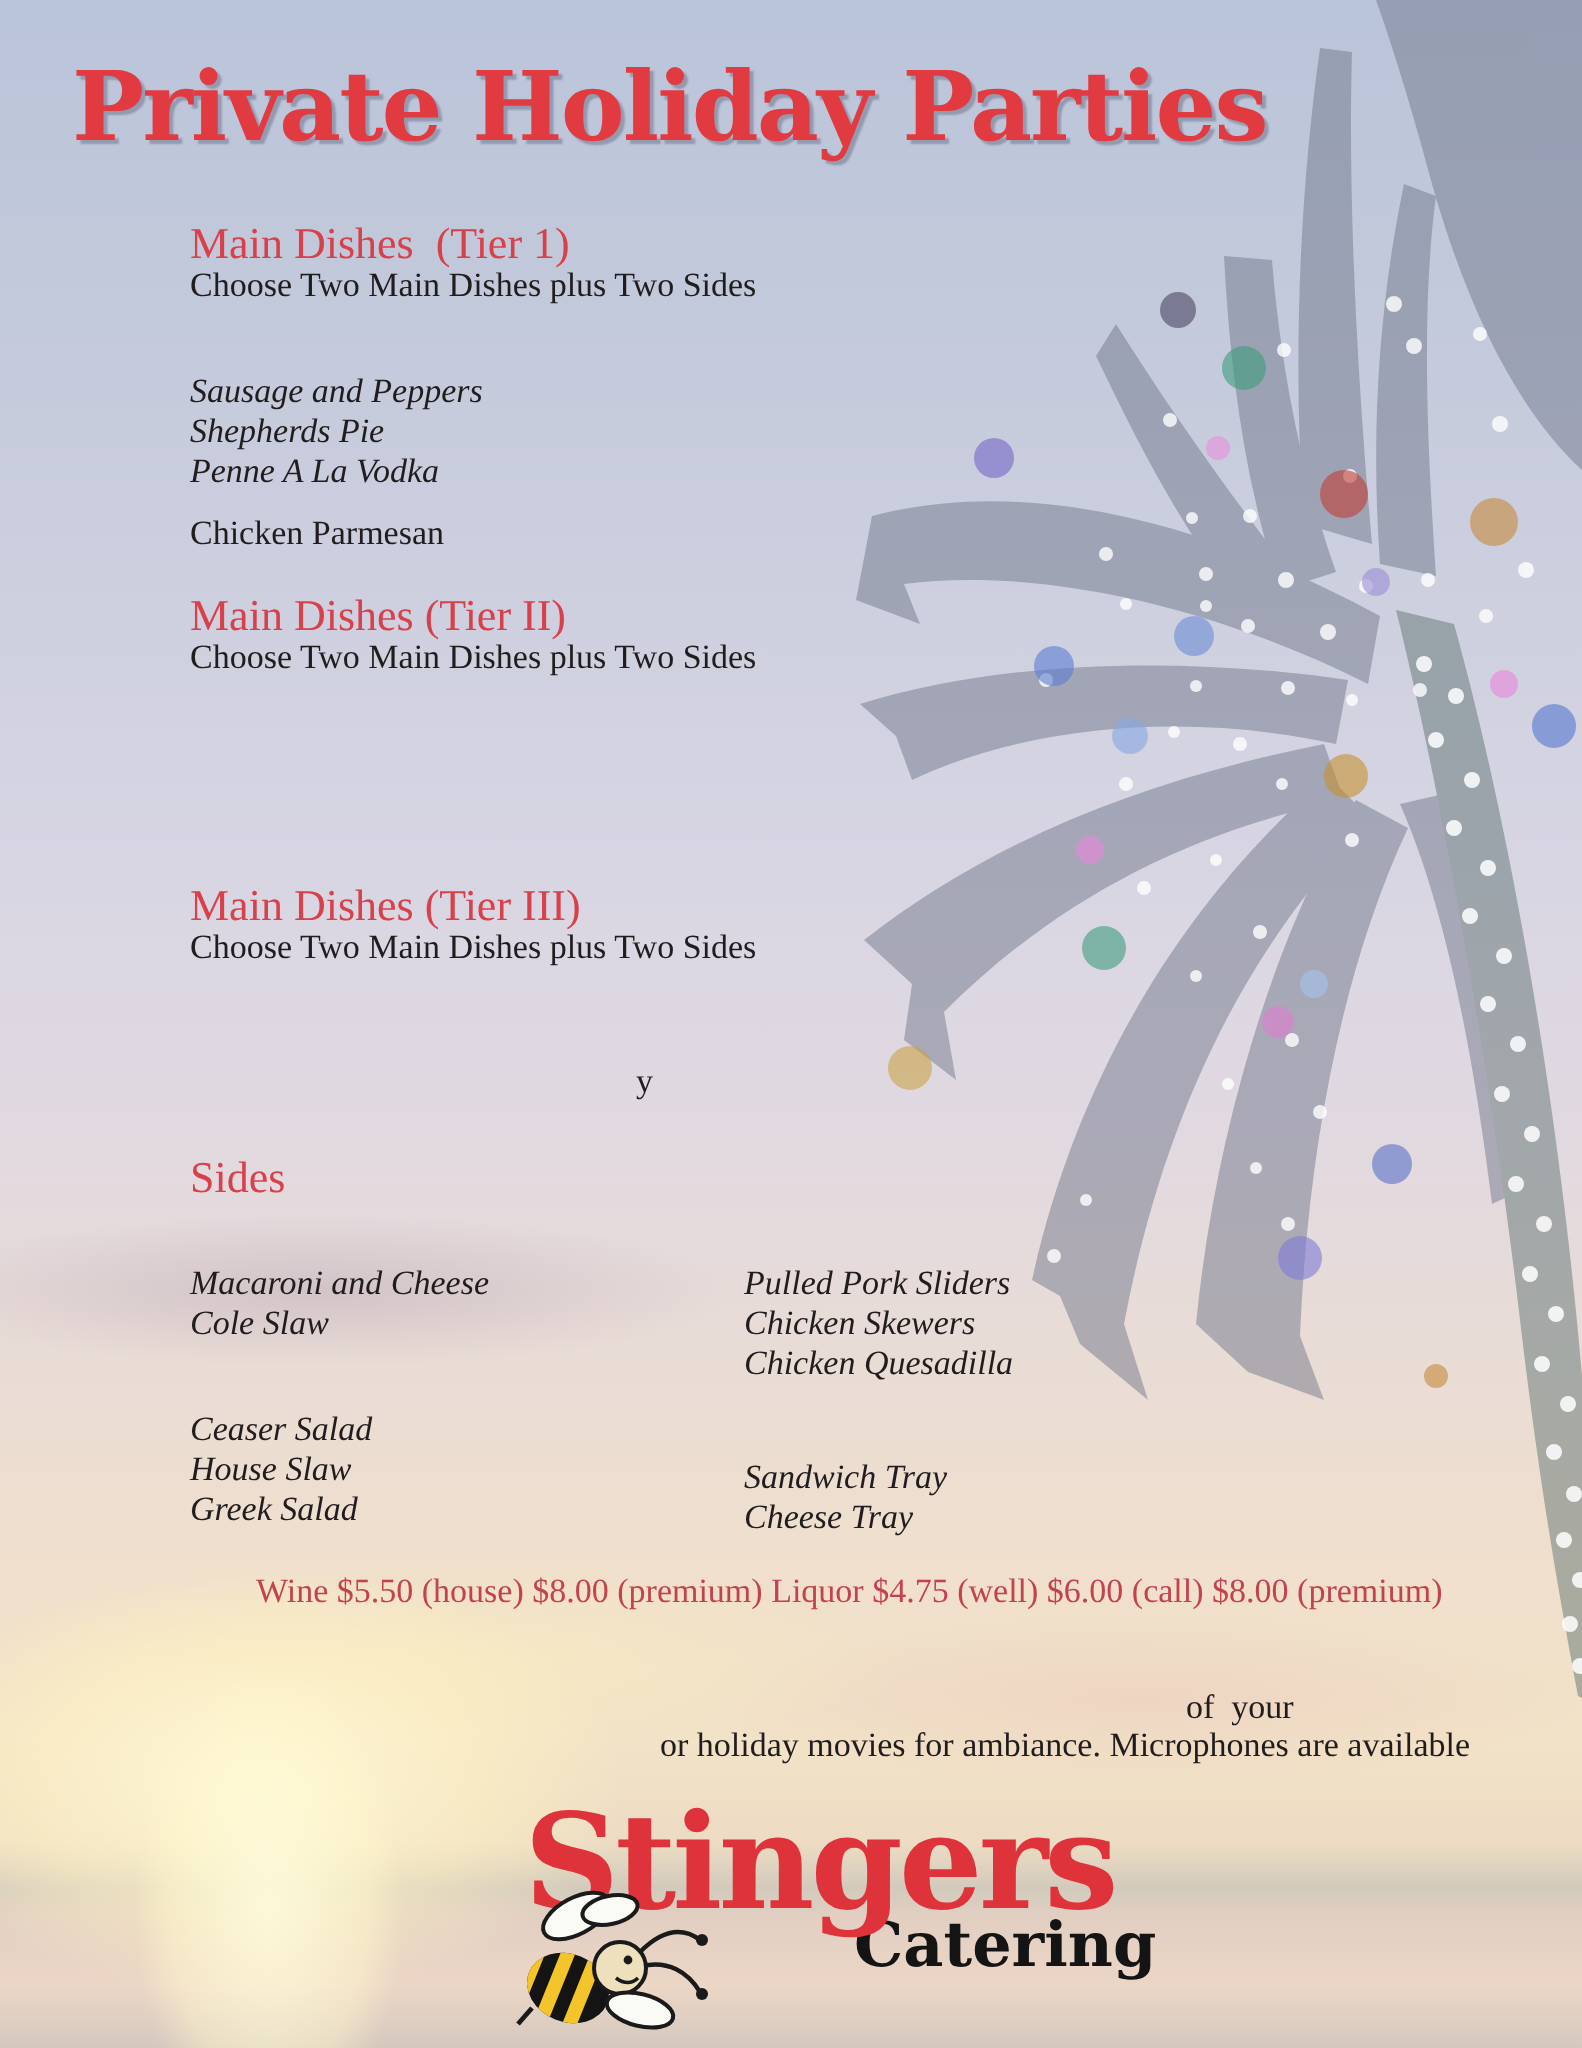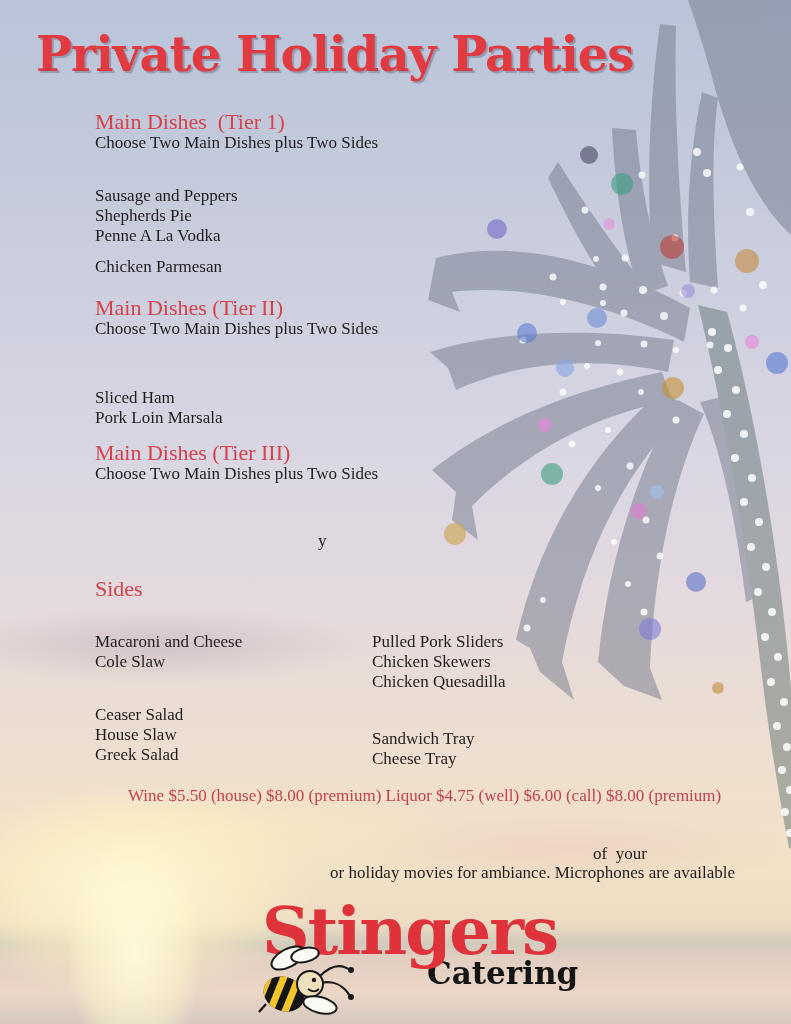--- a/index.html
+++ b/index.html
@@ -18,21 +18,21 @@
   }
   .abs{position:absolute;}
   .title{
     left:0;right:0;top:26px;
     font:700 48px "DejaVu Serif", serif;color:#e23a41;letter-spacing:-1px;
     text-shadow:2px 2px 1px rgba(70,70,95,.35);
     margin-left:36px;
   }
   .red-h{font:400 22px "Liberation Serif", serif;color:#d8414a;white-space:pre;}
   .body-t{font:400 17px/20px "Liberation Serif", serif;color:#211d1e;white-space:pre;}
-  .menu-group .body-t{position:static;}
+  .menu-group .body-t{position:static;font-style:italic;}
   .pricing{font:400 17px "Liberation Serif", serif;color:#c4414e;margin-left:40px;}
   .logo-name{font:700 66px "DejaVu Serif", serif;color:#df333b;letter-spacing:-2px;}
   .logo-sub{font:700 31px "DejaVu Serif", serif;color:#141414;}
   .palm{left:0;top:0;pointer-events:none;}
 </style>
 </head>
 <body>
 
 <div class="page">
 
@@ -159,24 +159,20 @@
   <div class="abs body-t" style="left:95px;top:133px">Choose Two Main Dishes plus Two Sides</div>
   <div class="abs menu-group" style="left:95px;top:186px">
     <div class="body-t">Sausage and Peppers</div>
     <div class="body-t">Shepherds Pie</div>
     <div class="body-t">Penne A La Vodka</div>
   </div>
   <div class="abs body-t" style="left:95px;top:257px">Chicken Parmesan</div>
 
   <div class="abs red-h" style="left:95px;top:295px">Main Dishes (Tier II)</div>
   <div class="abs body-t" style="left:95px;top:319px">Choose Two Main Dishes plus Two Sides</div>
-  <div class="abs menu-group" style="left:95px;top:388px">
-    <div class="body-t">Sliced Ham</div>
-    <div class="body-t">Pork Loin Marsala</div>
-  </div>
 
   <div class="abs red-h" style="left:95px;top:440px">Main Dishes (Tier III)</div>
   <div class="abs body-t" style="left:95px;top:464px">Choose Two Main Dishes plus Two Sides</div>
   <div class="abs body-t" style="left:318px;top:531px">y</div>
 
   <div class="abs red-h" style="left:95px;top:576px">Sides</div>
 
   <div class="abs menu-group" style="left:95px;top:632px">
     <div class="body-t">Macaroni and Cheese</div>
     <div class="body-t">Cole Slaw</div>

